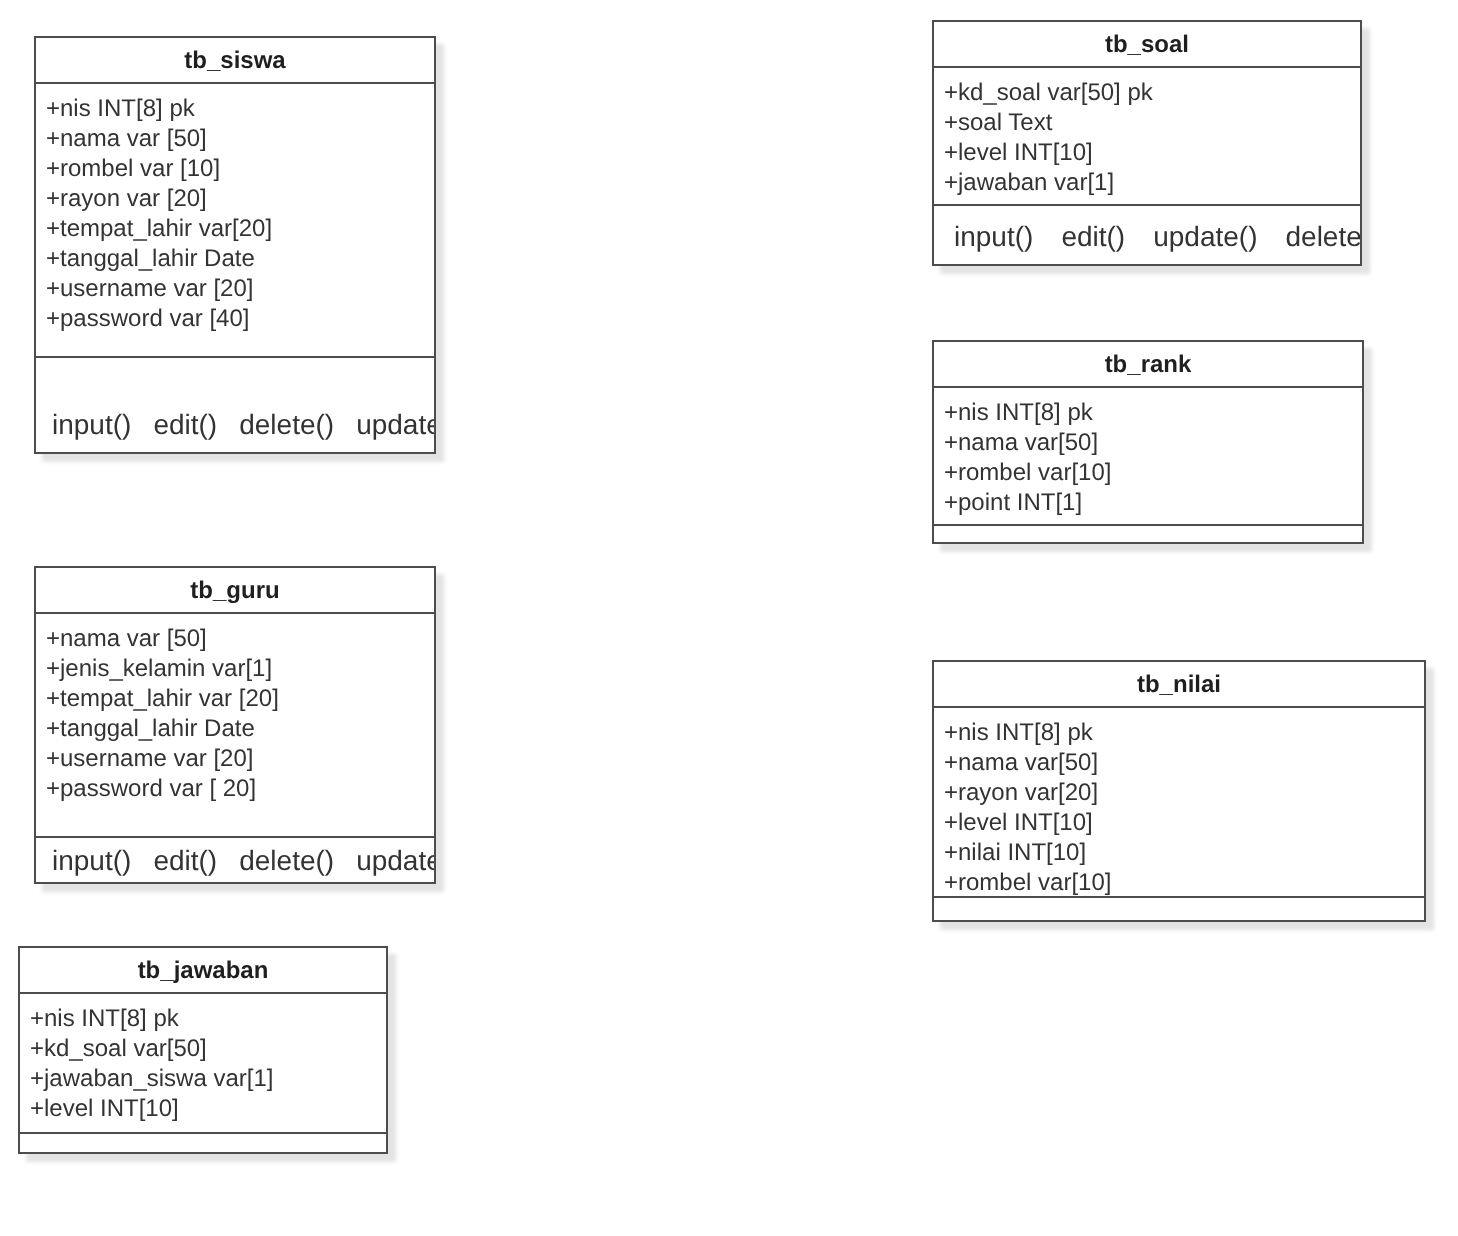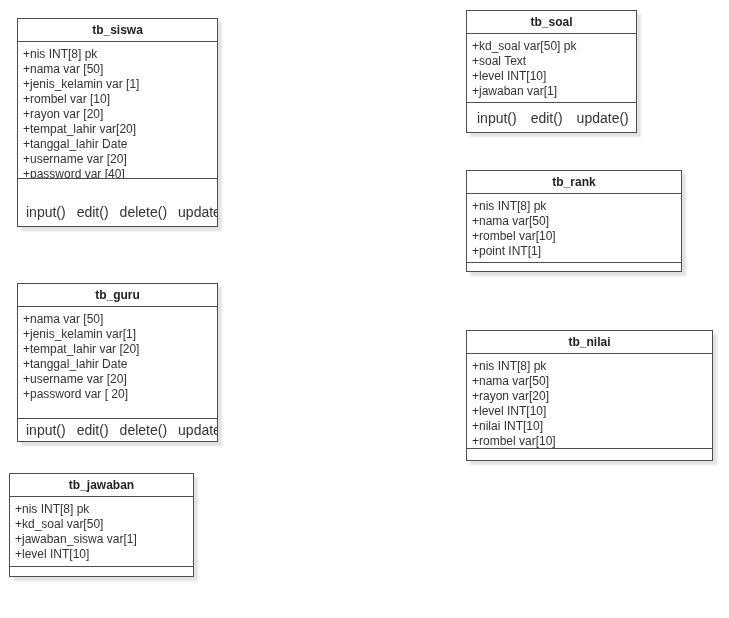--- a/index.html
+++ b/index.html
@@ -79,37 +79,36 @@
 </head>
 <body>
 
 <div class="canvas">
 
   <div class="uml-box" style="left:17px; top:18px; width:201px; height:209px;">
     <div class="uml-title">tb_siswa</div>
     <div class="uml-attrs">
       <div class="attr-row">+nis INT[8] pk</div>
       <div class="attr-row">+nama var [50]</div>
-      <div class="attr-row">+jenis_kelamin var [1]</div>
       <div class="attr-row">+rombel var [10]</div>
       <div class="attr-row">+rayon var [20]</div>
       <div class="attr-row">+tempat_lahir var[20]</div>
       <div class="attr-row">+tanggal_lahir Date</div>
       <div class="attr-row">+username var [20]</div>
       <div class="attr-row">+password var [40]</div>
     </div>
     <div class="uml-methods bottom-align" style="height:41px;">
       <span class="method-item">input()</span>
       <span class="method-item">edit()</span>
       <span class="method-item">delete()</span>
       <span class="method-item">update()</span>
     </div>
   </div>
 
-  <div class="uml-box" style="left:466px; top:10px; width:171px; height:123px;">
+  <div class="uml-box" style="left:466px; top:10px; width:215px; height:123px;">
     <div class="uml-title">tb_soal</div>
     <div class="uml-attrs">
       <div class="attr-row">+kd_soal var[50] pk</div>
       <div class="attr-row">+soal Text</div>
       <div class="attr-row">+level INT[10]</div>
       <div class="attr-row">+jawaban var[1]</div>
     </div>
     <div class="uml-methods" style="height:29px; gap:14px; padding-left:10px;">
       <span class="method-item">input()</span>
       <span class="method-item">edit()</span>

